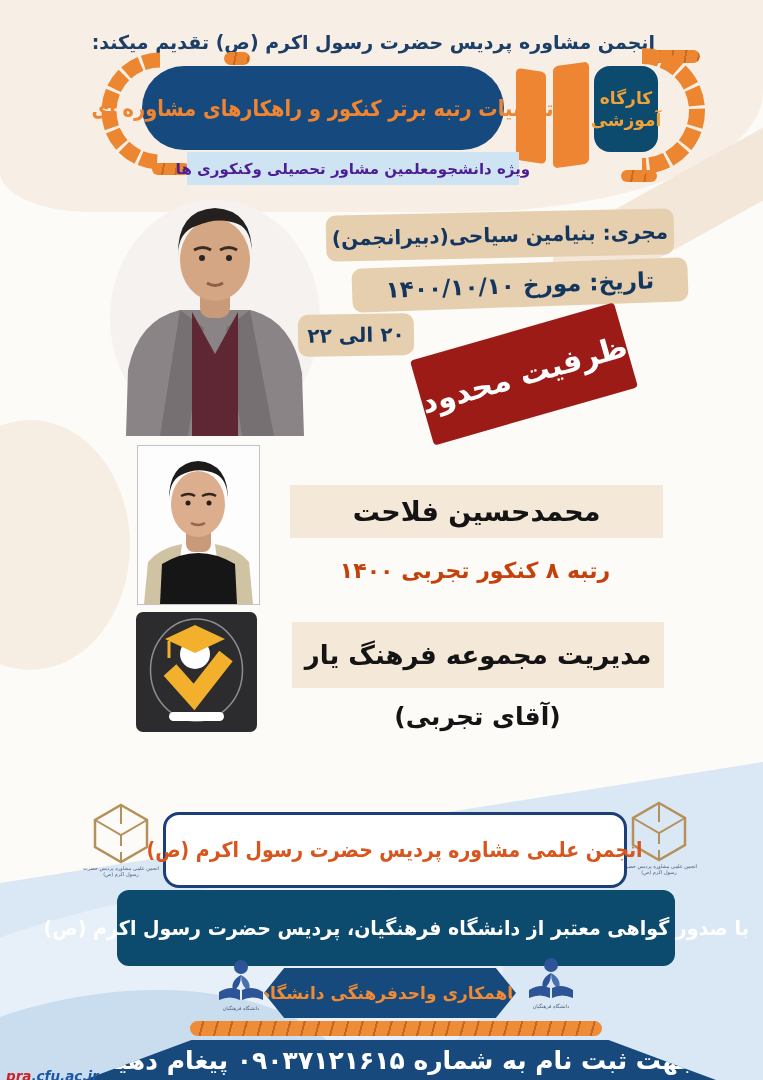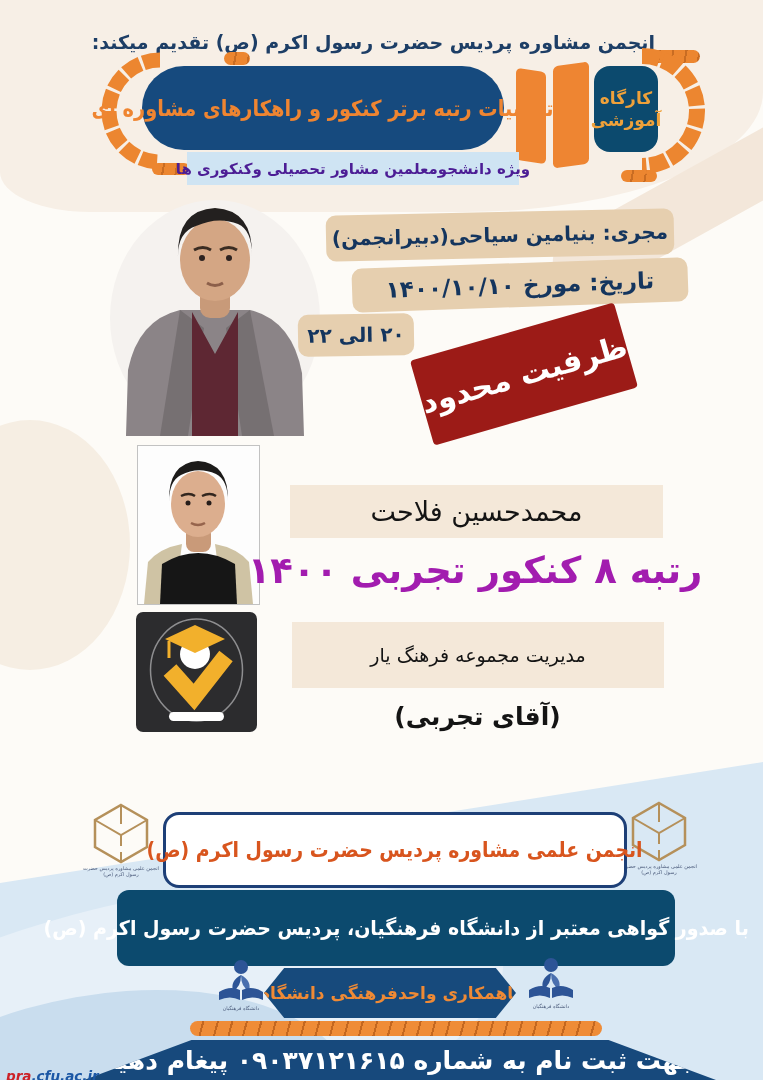--- a/index.html
+++ b/index.html
@@ -33,24 +33,24 @@
 
   
   .tan-box{background:#e6cfaf;border-radius:10px;color:#14355e;font-weight:800;}
   .host-box{left:326px;top:212px;width:348px;height:46px;font-size:20px;transform:rotate(-1.2deg);}
   .date-box{left:352px;top:263px;width:336px;height:44px;font-size:23px;transform:rotate(-2deg);}
   .time-box{left:298px;top:314px;width:116px;height:42px;font-size:20px;transform:rotate(-1deg);}
   .stamp{left:418px;top:330px;width:212px;height:88px;background:#9c1b17;border-radius:4px;transform:rotate(-16deg);}
   .stamp span{color:#fff;font-weight:900;font-size:30px;letter-spacing:1px;}
 
   
-  .cream-box{background:#f4e8d9;color:#141414;font-weight:400;}
+  .cream-box{background:#f4e8d9;color:#141414;font-weight:700;}
   .name-box{left:290px;top:485px;width:373px;height:53px;font-size:27px;}
-  .rank-line{left:295px;top:548px;width:360px;height:44px;color:#a21caf;font-weight:900;font-size:37px;}
-  .role-box{left:292px;top:622px;width:372px;height:66px;font-size:19px;}
+  .rank-line{left:295px;top:548px;width:360px;height:44px;color:#c2410c;font-weight:900;font-size:22px;}
+  .role-box{left:292px;top:622px;width:372px;height:66px;font-size:26px;}
   .manager-line{left:360px;top:694px;width:235px;height:44px;color:#141414;font-weight:900;font-size:25px;}
   .photo-frame{border:1px solid #c2c2c2;background:#fff;}
 
   
   .assoc-box{left:163px;top:812px;width:458px;height:70px;background:#fff;border:3px solid #1d3f77;border-radius:16px;}
   .assoc-box span{display:inline-block;transform:scaleX(.9);font-size:21px;font-weight:900;color:#d8551e;}
   .cert-bar{left:117px;top:890px;width:558px;height:76px;background:#0c4a6e;border-radius:12px;}
   .cert-bar span{display:inline-block;transform:scaleX(.95);font-size:20px;font-weight:800;color:#fff;}
   .tiny-caption{font-size:5px;color:#4a5a7a;text-align:center;line-height:1.1;}
 

